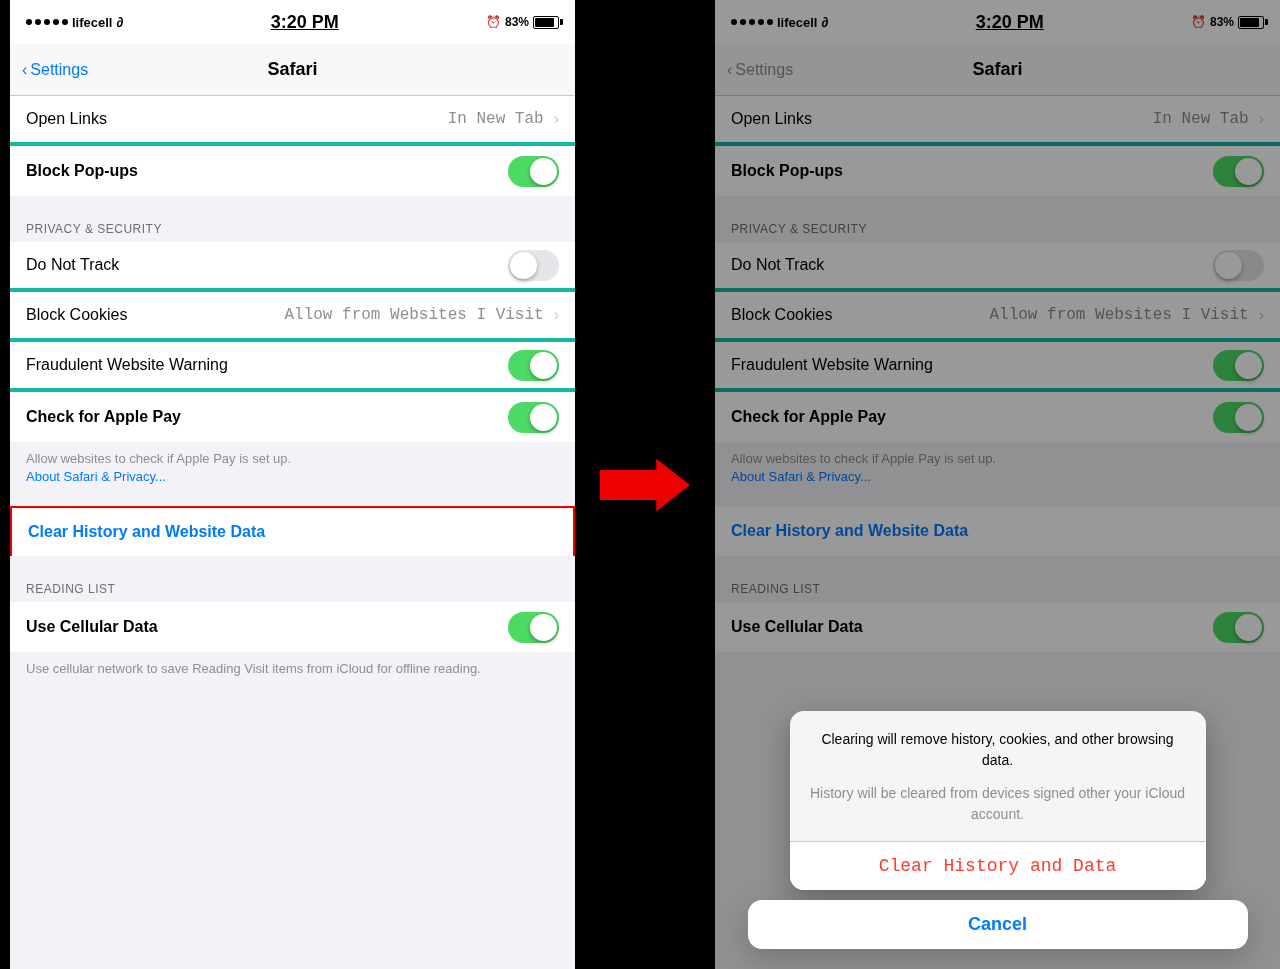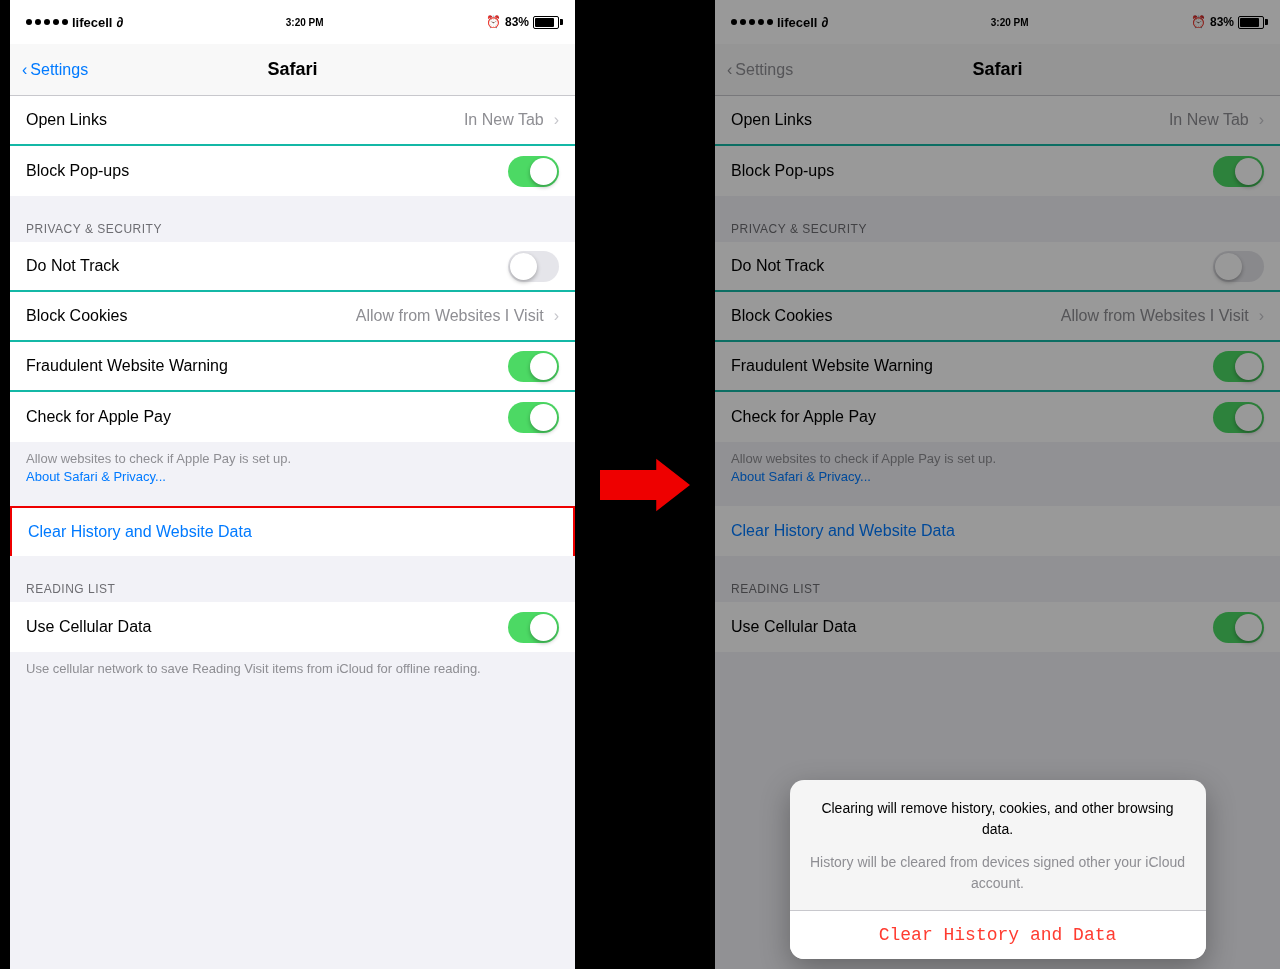--- a/index.html
+++ b/index.html
@@ -54,22 +54,23 @@
       flex-shrink: 0;
     }
 
     .status-bar-left {
       display: flex;
       align-items: center;
       gap: 4px;
     }
 
     .status-bar-center {
-      font-size: 10px;
+      font-size: 18px;
       font-weight: 600;
+      text-decoration: underline;
     }
 
     .status-bar-right {
       display: flex;
       align-items: center;
       gap: 4px;
       font-size: 12px;
     }
 
     
@@ -124,38 +125,40 @@
       background: #fff;
       margin: 0;
     }
 
     .list-item {
       min-height: 50px;
       background: #fff;
       display: flex;
       align-items: center;
       padding: 0 16px;
-      border-bottom: 2px solid #14b8a6;
+      border-bottom: 4px solid #14b8a6;
       position: relative;
     }
 
     .list-item:last-child {
       border-bottom: none;
+      font-weight: bold;
     }
 
     .list-item-label {
       font-size: 16px;
       color: #000;
       flex: 1;
     }
 
     .list-item-value {
       font-size: 16px;
       color: #8e8e93;
       margin-right: 6px;
+      font-family: Liberation Mono, monospace;
     }
 
     .list-item-blue {
       font-size: 16px;
       color: #007aff;
     }
 
     
     .toggle {
       width: 51px;
@@ -577,15 +580,18 @@
     <div class="dialog-box">
       <div class="dialog-content">
         <p class="dialog-message">Clearing will remove history, cookies, and other browsing data.</p>
         <p class="dialog-sub">History will be cleared from devices signed other your iCloud account.</p>
       </div>
       <div class="dialog-divider"></div>
       <div class="dialog-btn destructive">
         <span>Clear History and Data</span>
       </div>
     </div>
+    <div class="dialog-cancel">
+      <span>Cancel</span>
+    </div>
   </div>
 
 </div>
 
 </body></html>

